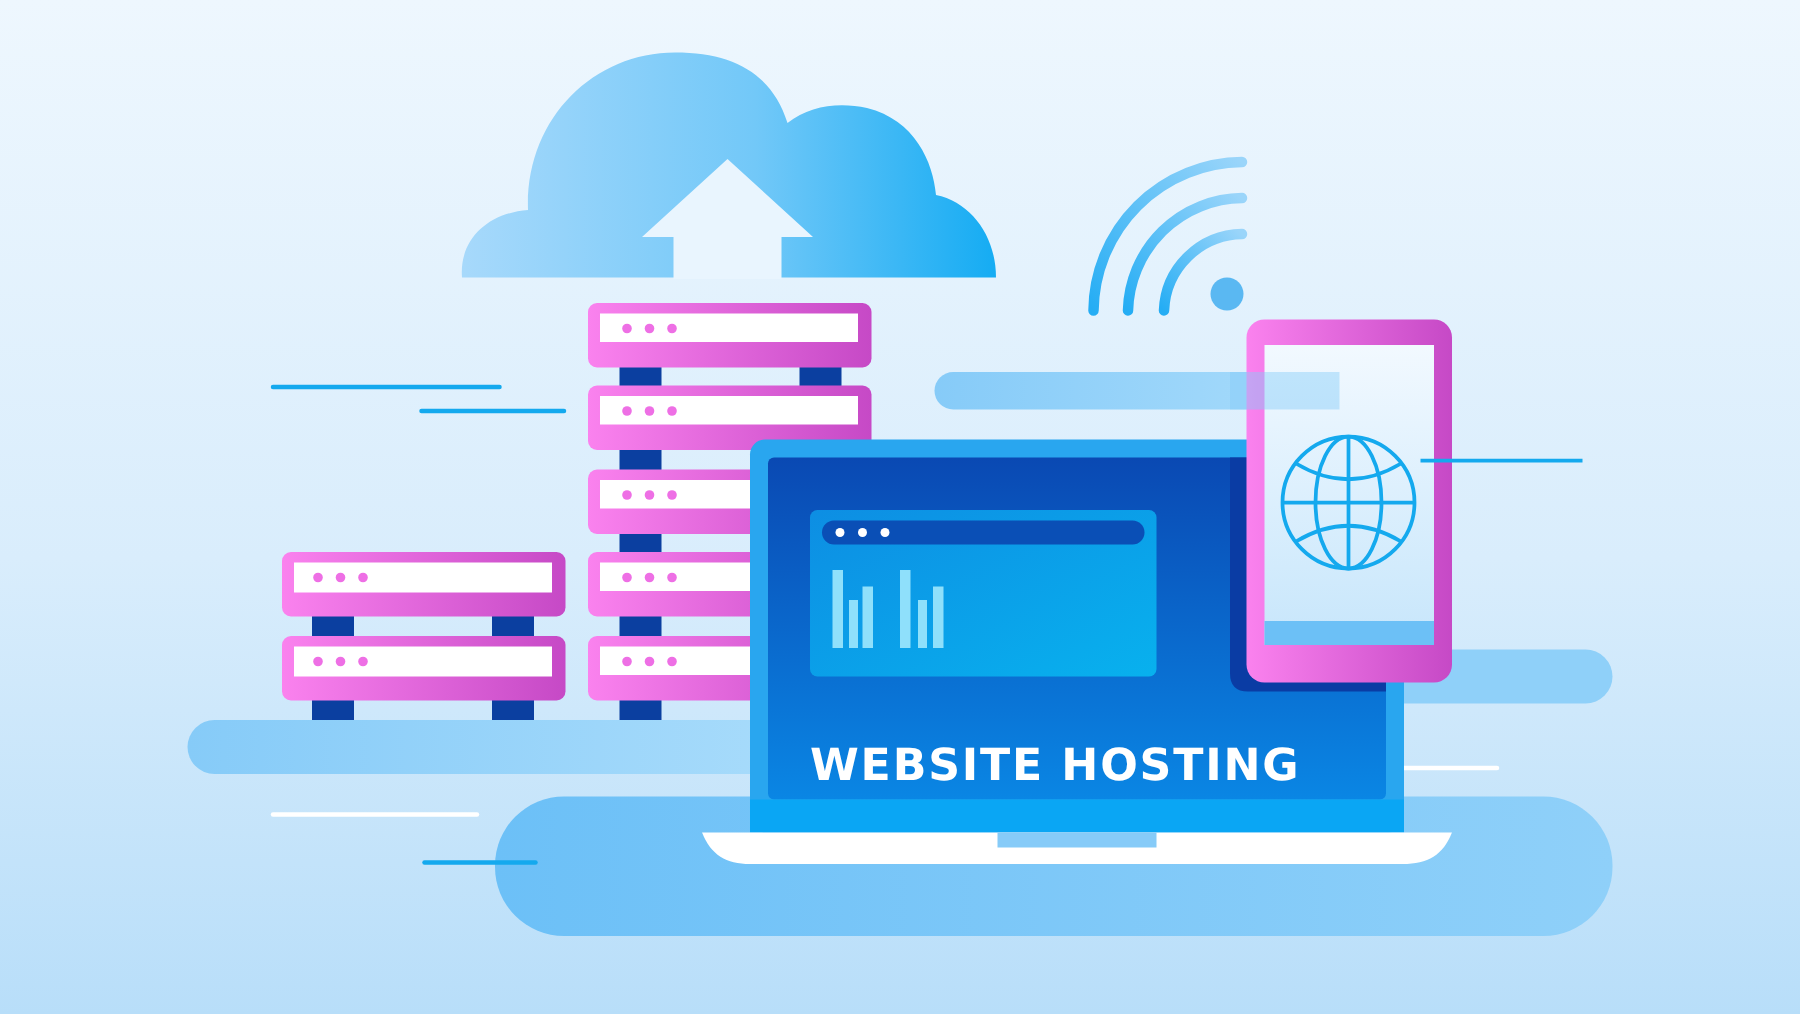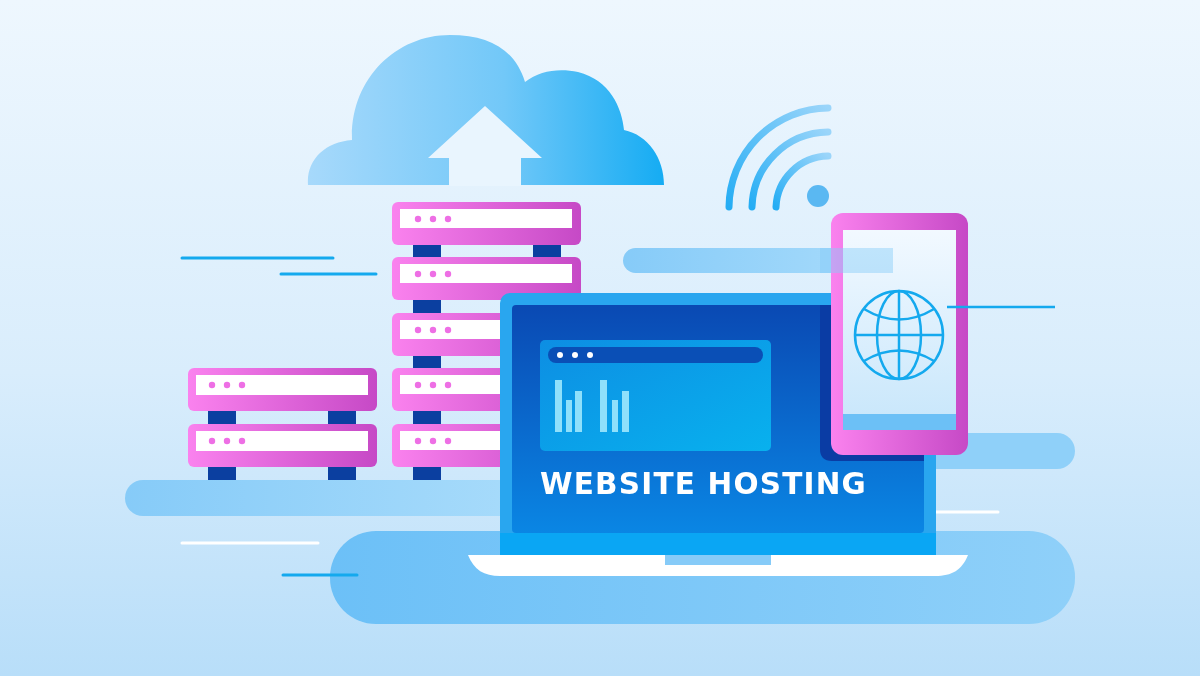--- a/index.html
+++ b/index.html
@@ -4,21 +4,21 @@
 <style>
   html, body { margin: 0; padding: 0; }
   body {
     width: 1200px; height: 676px; overflow: hidden;
     background: linear-gradient(180deg, #eef7fe 0%, #d9edfc 55%, #b8def9 100%);
     font-family: "Liberation Sans", "DejaVu Sans", sans-serif;
   }
   #stage { position: relative; width: 1200px; height: 676px; }
   #stage svg { position: absolute; left: 0; top: 0; }
   .headline {
-    position: absolute; left: 540px; top: 466px;
+    position: absolute; left: 540px; top: 492px;
     font-family: "DejaVu Sans", "Liberation Sans", sans-serif;
     font-weight: bold; font-size: 29.5px; letter-spacing: 1.2px;
     color: #ffffff; white-space: nowrap; line-height: 36px;
   }
 </style>
 </head>
 <body>
 
 <div id="stage">
 <svg width="1200" height="676" viewBox="0 0 1200 676" xmlns="http://www.w3.org/2000/svg">

